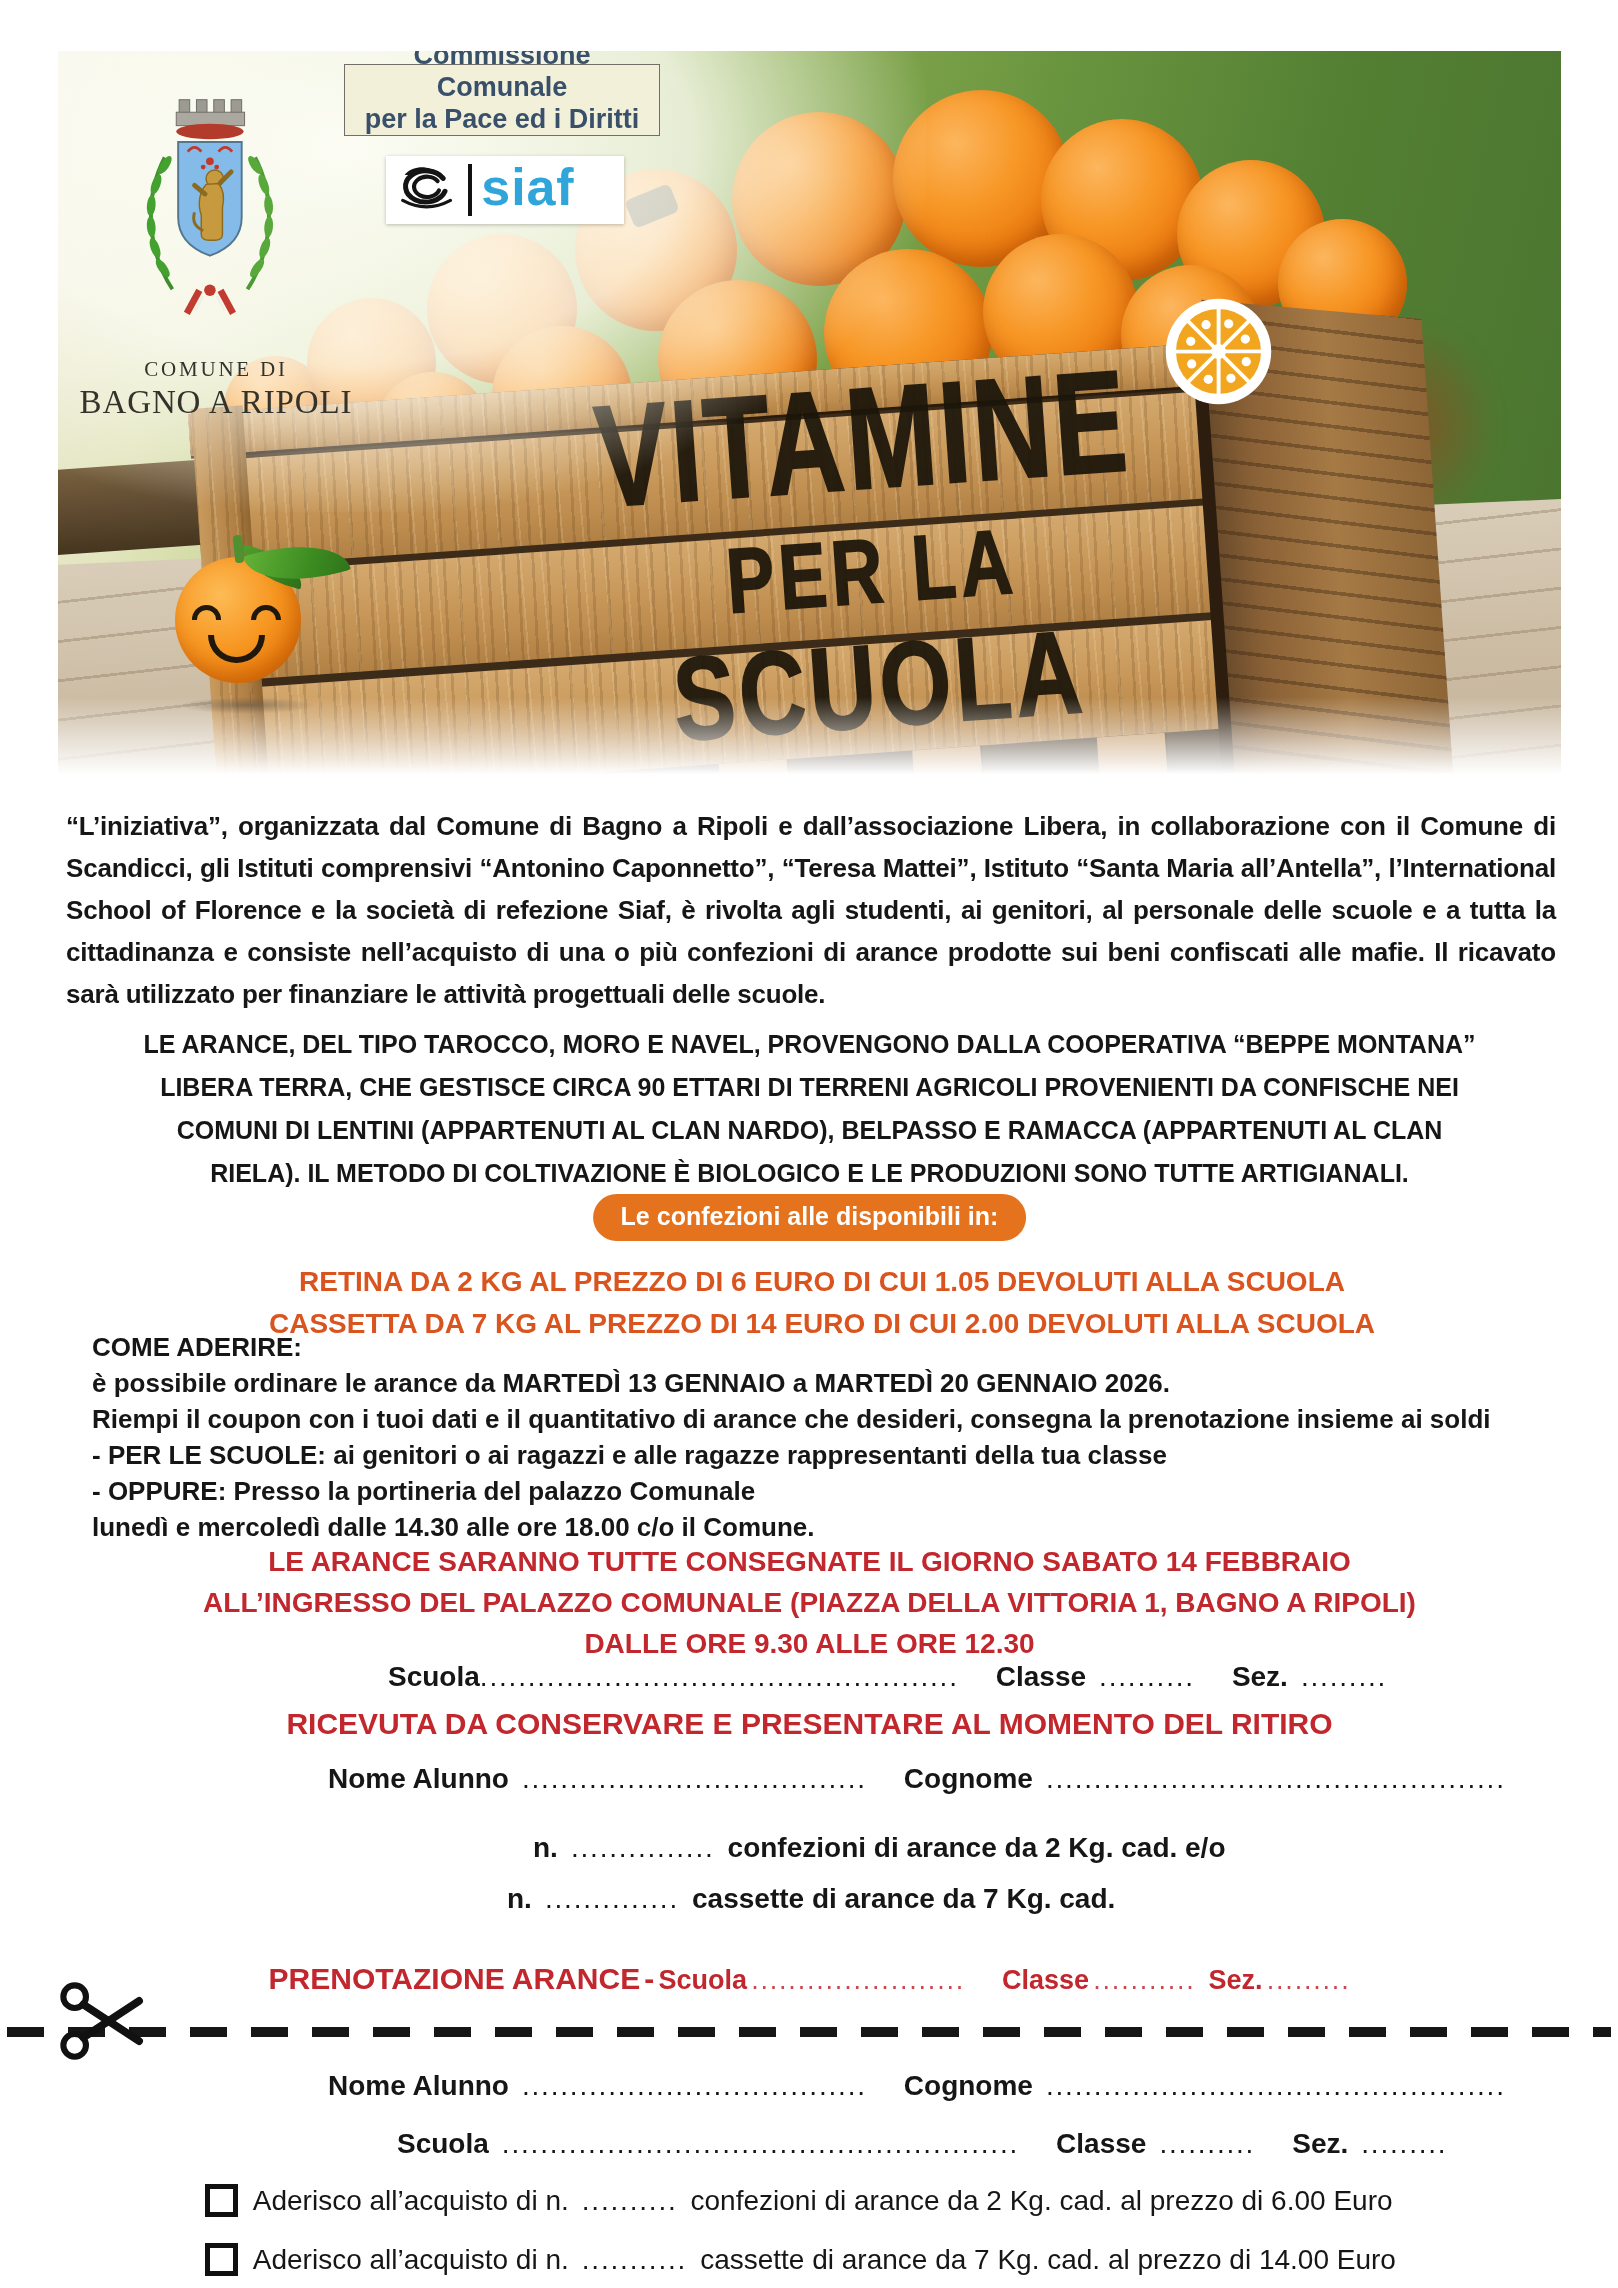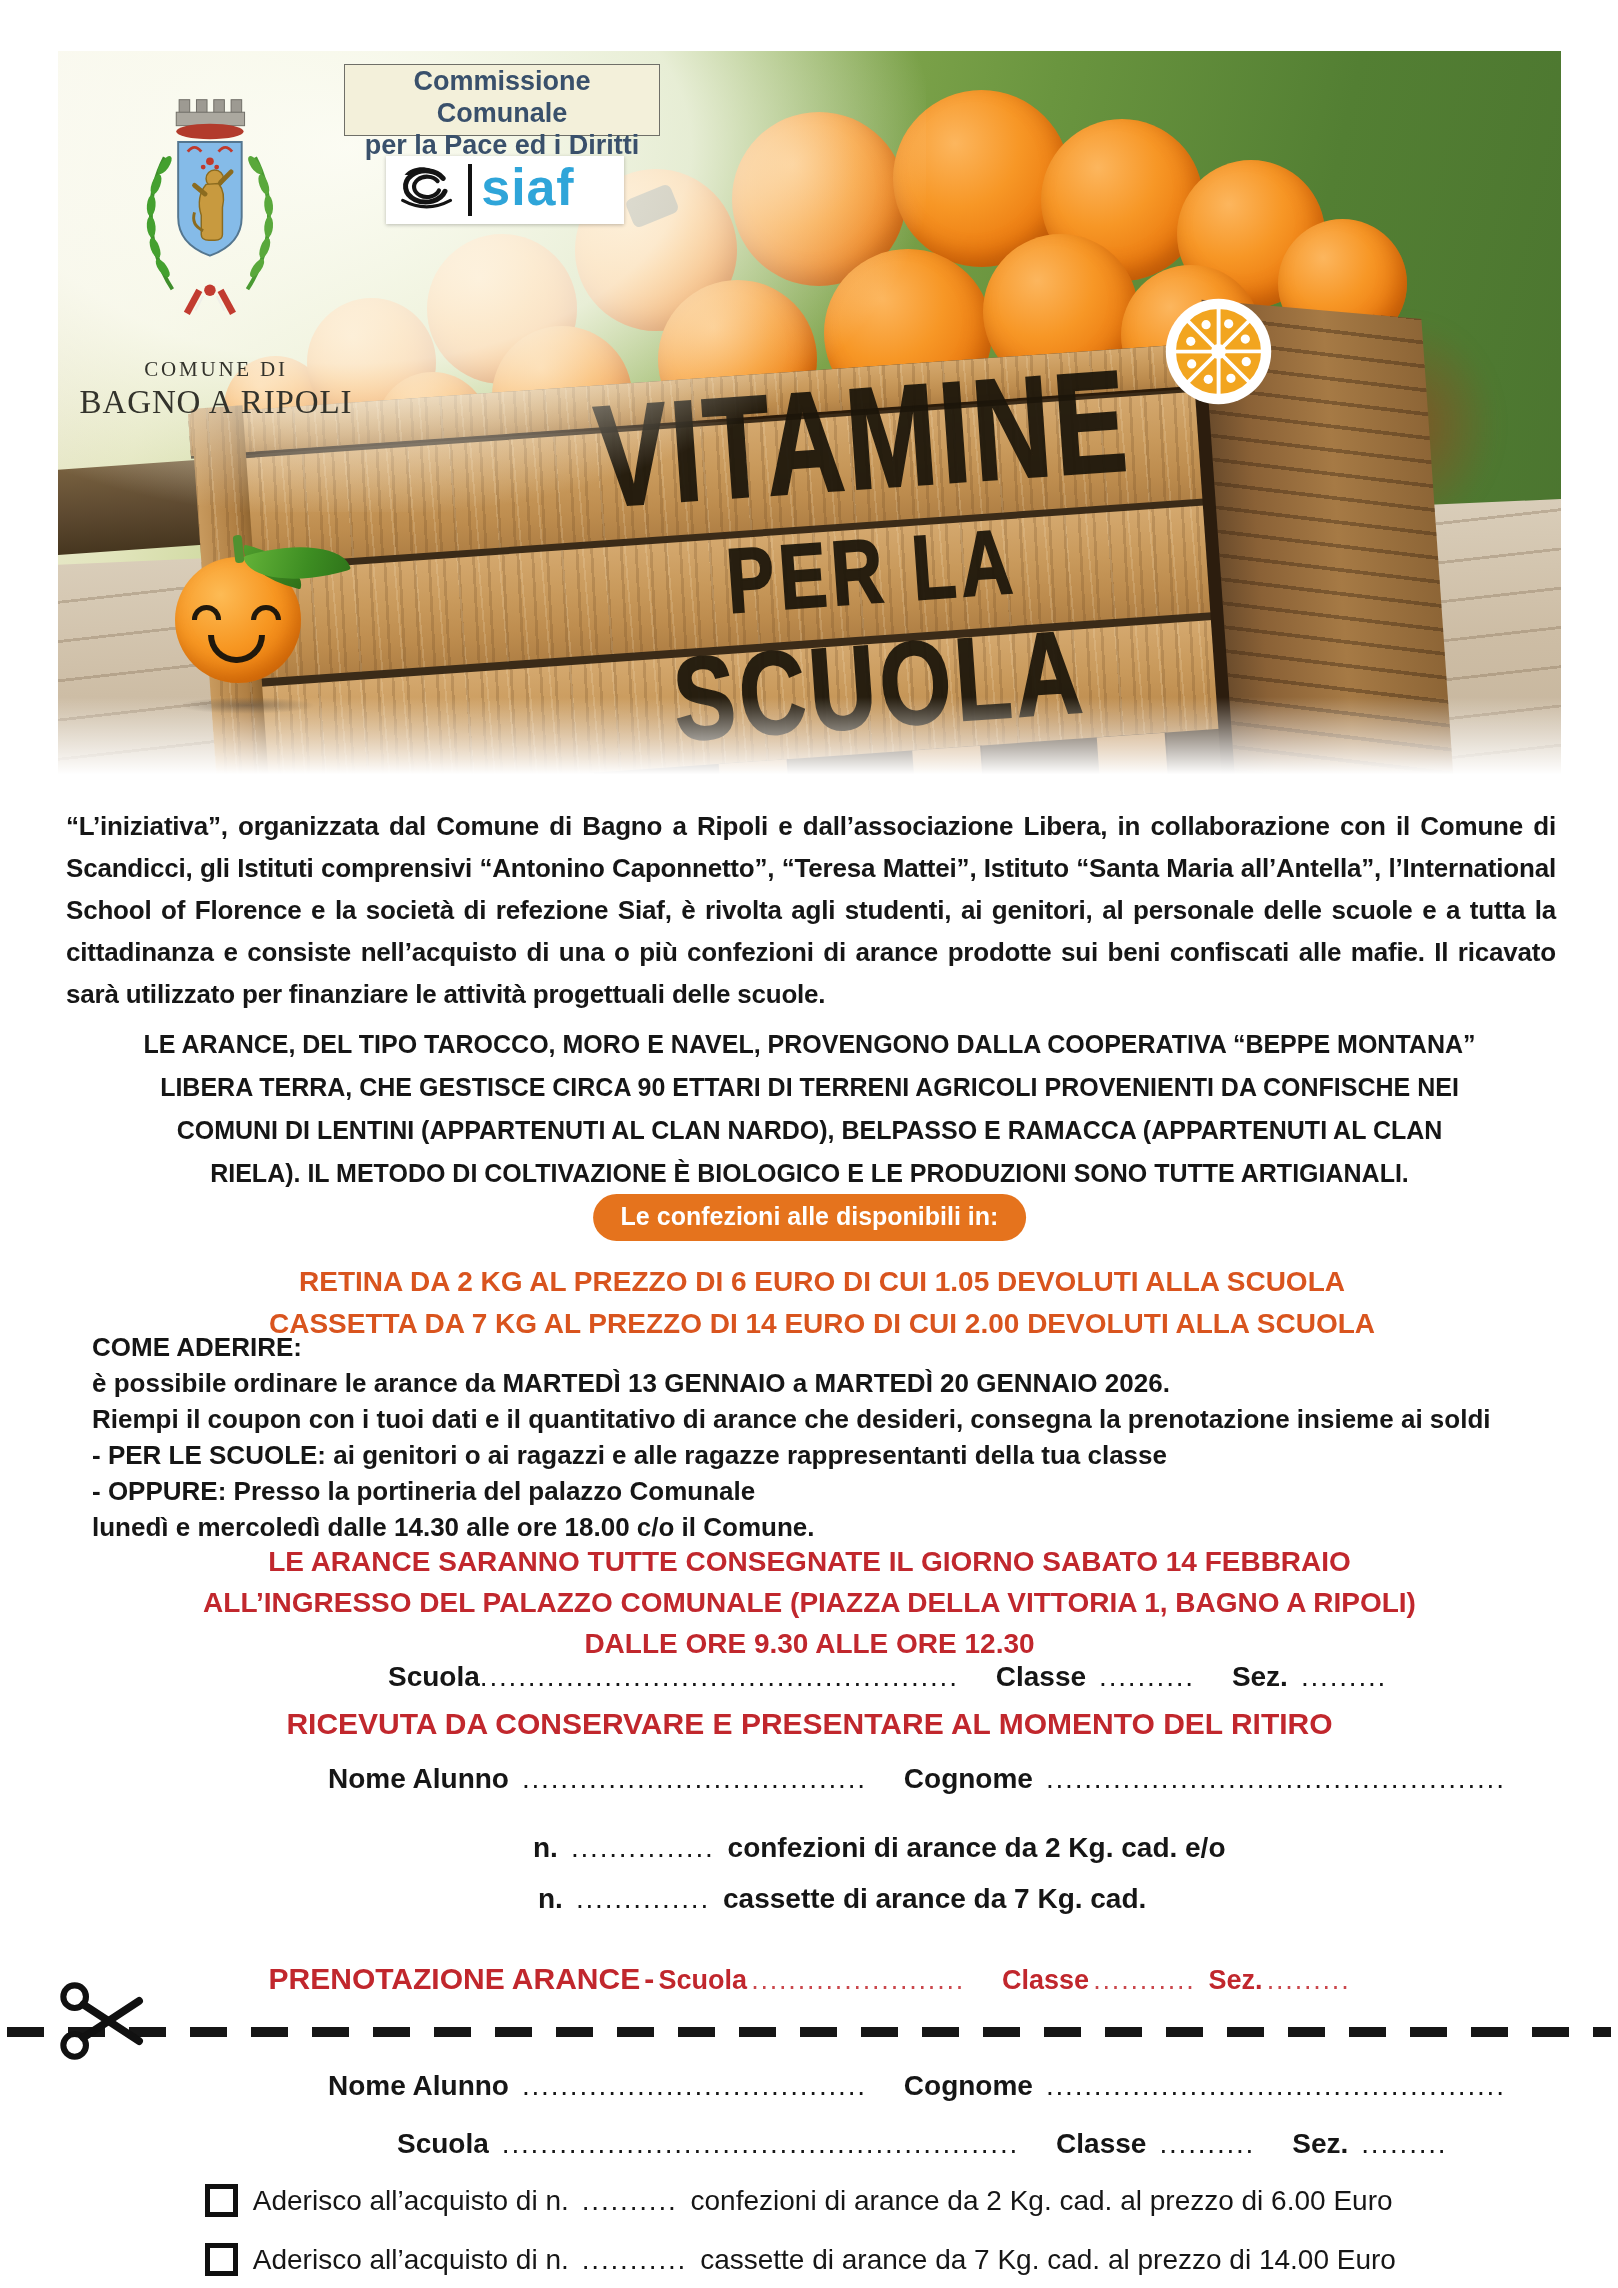--- a/index.html
+++ b/index.html
@@ -56,21 +56,21 @@
 
   .slice-badge { position:absolute; left:1105px; top:245px; width:111px; height:111px; }
 
   
   .arms { position:absolute; left:74px; top:41px; }
   .comune-name { position:absolute; left:5.5px; top:306px; width:305px; text-align:center;
                  font-family:"Liberation Serif", serif; color:#33332c; }
   .comune-name .l1 { font-size:21px; letter-spacing:2.8px; }
   .comune-name .l2 { font-size:33px; letter-spacing:0.9px; margin-top:1.8px; }
   .commission { position:absolute; left:286px; top:13px; width:316px; height:72px; background:#f3f0da;
-                border:1.8px solid #6f6f68; display:flex; flex-direction:column; justify-content:flex-start;
+                border:1.8px solid #6f6f68; display:flex; flex-direction:column; justify-content:flex-end;
                 text-align:center; color:#39506b; font-size:27px; font-weight:600; line-height:32px; }
   .siaf { position:absolute; left:328px; top:105px; width:238px; height:68px; background:#ffffff;
           display:flex; align-items:center; padding:0 9.2px; box-shadow:0 0.9px 3.7px rgba(0,0,0,.25); }
   .siaf-bar { width:4.6px; height:52px; background:#111; margin:0 9.2px 0 7.4px; }
   .siaf-word { color:#2fa5d9; font-size:52px; font-weight:bold; letter-spacing:0.9px; line-height:52px;
                transform:translateY(-2.8px); }
 
   
   .smiley { position:absolute; left:117px; top:506px; width:126px; height:126px; border-radius:50%;
             background:radial-gradient(circle at 36% 30%, #fdbb55 0%, #f79722 45%, #ea7c0e 75%, #d26a08 95%);
@@ -325,21 +325,21 @@
 
   <div class="abs ricevuta">RICEVUTA DA CONSERVARE E PRESENTARE AL MOMENTO DEL RITIRO</div>
 
   <div class="abs line" style="left:328px;top:1763px;">
     <span>Nome Alunno</span><span class="gap-s"></span><span class="dots">....................................</span><span class="gap"></span><span>Cognome</span><span class="gap-s"></span><span class="dots">................................................</span>
   </div>
 
   <div class="abs line" style="left:533px;top:1832px;">
     <span>n.</span><span class="gap-s"></span><span class="dots">...............</span><span class="gap-s"></span><span>confezioni di arance da 2 Kg. cad. e/o</span>
   </div>
-  <div class="abs line" style="left:538px;top:1883px;">
+  <div class="abs line" style="left:507px;top:1883px;">
     <span>n.</span><span class="gap-s"></span><span class="dots">..............</span><span class="gap-s"></span><span>cassette di arance da 7 Kg. cad.</span>
   </div>
 
   <div class="abs prenota-line">
     <span class="t">PRENOTAZIONE ARANCE</span>
     <span class="t">-</span>
     <span class="s">Scuola</span>
     <span class="s dots">.......................</span><span class="gap"></span><span class="s">Classe</span>
     <span class="s dots">...........</span><span class="gap-s"></span><span class="s">Sez.</span>
     <span class="s dots">.........</span>

